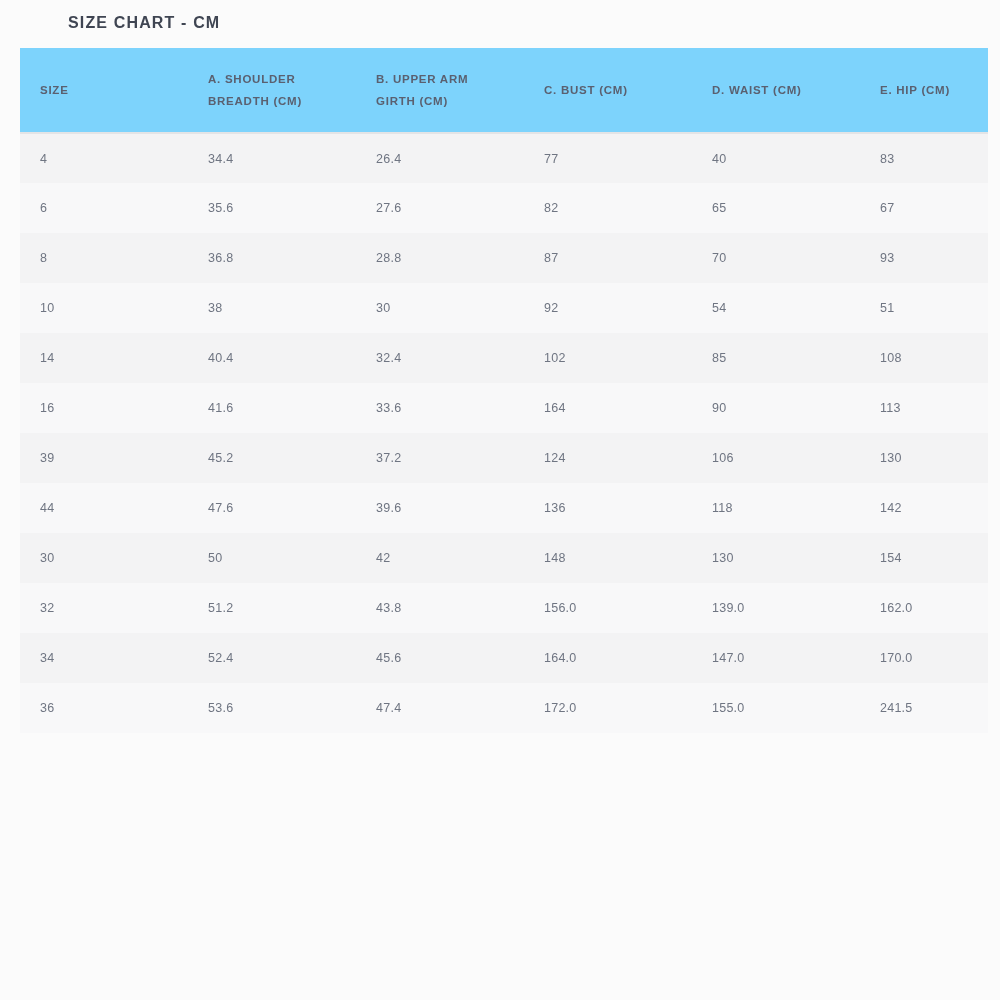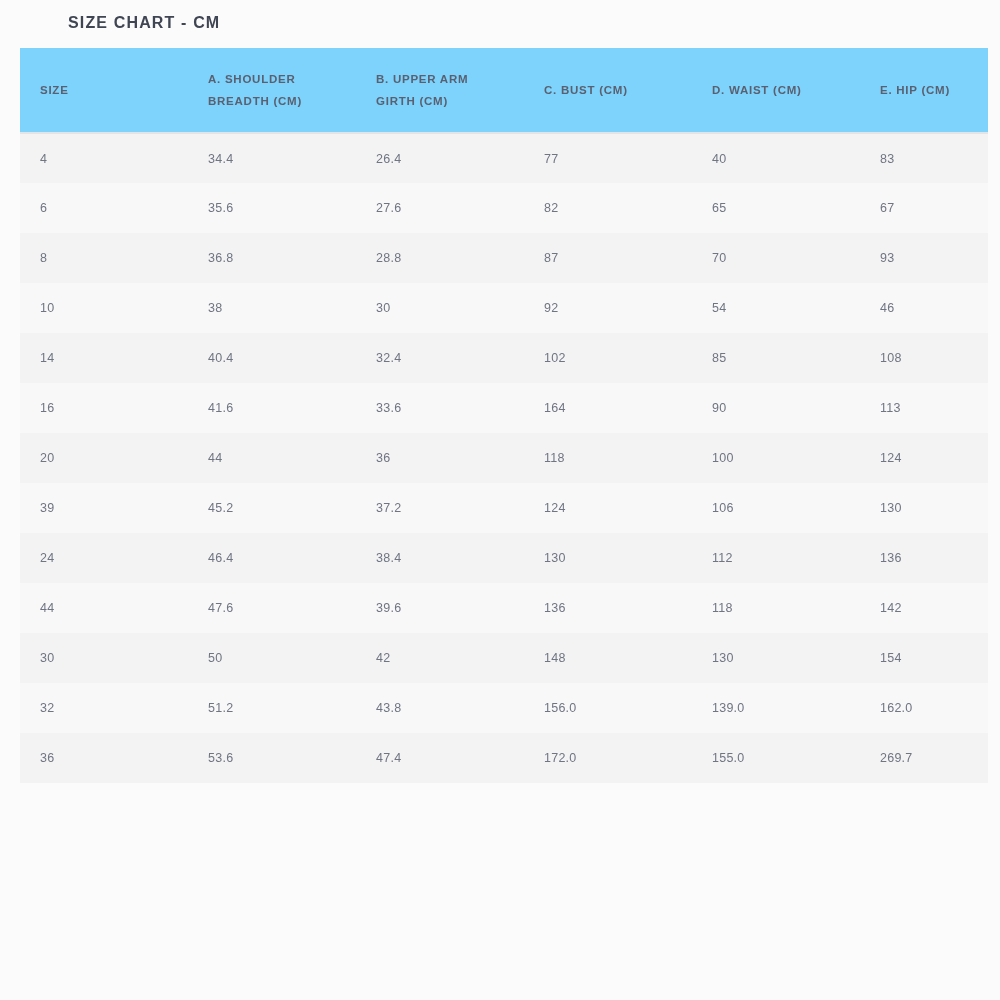--- a/index.html
+++ b/index.html
@@ -156,63 +156,47 @@
             <td>87</td>
             <td>70</td>
             <td>93</td>
           </tr>
           <tr>
             <td>10</td>
             <td>38</td>
             <td>30</td>
             <td>92</td>
             <td>54</td>
-            <td>46</td>
+            <td>51</td>
           </tr>
           <tr>
             <td>14</td>
             <td>40.4</td>
             <td>32.4</td>
             <td>102</td>
             <td>85</td>
             <td>108</td>
           </tr>
           <tr>
             <td>16</td>
             <td>41.6</td>
             <td>33.6</td>
             <td>164</td>
             <td>90</td>
             <td>113</td>
           </tr>
           <tr>
-            <td>20</td>
-            <td>44</td>
-            <td>36</td>
-            <td>118</td>
-            <td>100</td>
-            <td>124</td>
-          </tr>
-          <tr>
             <td>39</td>
             <td>45.2</td>
             <td>37.2</td>
             <td>124</td>
             <td>106</td>
             <td>130</td>
           </tr>
           <tr>
-            <td>24</td>
-            <td>46.4</td>
-            <td>38.4</td>
-            <td>130</td>
-            <td>112</td>
-            <td>136</td>
-          </tr>
-          <tr>
             <td>44</td>
             <td>47.6</td>
             <td>39.6</td>
             <td>136</td>
             <td>118</td>
             <td>142</td>
           </tr>
           <tr>
             <td>30</td>
             <td>50</td>
@@ -223,24 +207,32 @@
           </tr>
           <tr>
             <td>32</td>
             <td>51.2</td>
             <td>43.8</td>
             <td>156.0</td>
             <td>139.0</td>
             <td>162.0</td>
           </tr>
           <tr>
+            <td>34</td>
+            <td>52.4</td>
+            <td>45.6</td>
+            <td>164.0</td>
+            <td>147.0</td>
+            <td>170.0</td>
+          </tr>
+          <tr>
             <td>36</td>
             <td>53.6</td>
             <td>47.4</td>
             <td>172.0</td>
             <td>155.0</td>
-            <td>269.7</td>
+            <td>241.5</td>
           </tr>
         </tbody>
     </table>
   </div>
 
 </div>
 
 </body></html>

